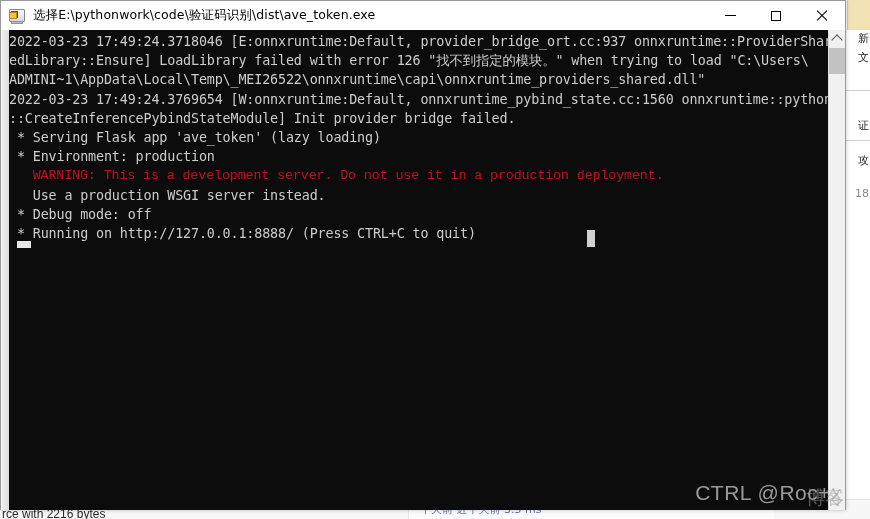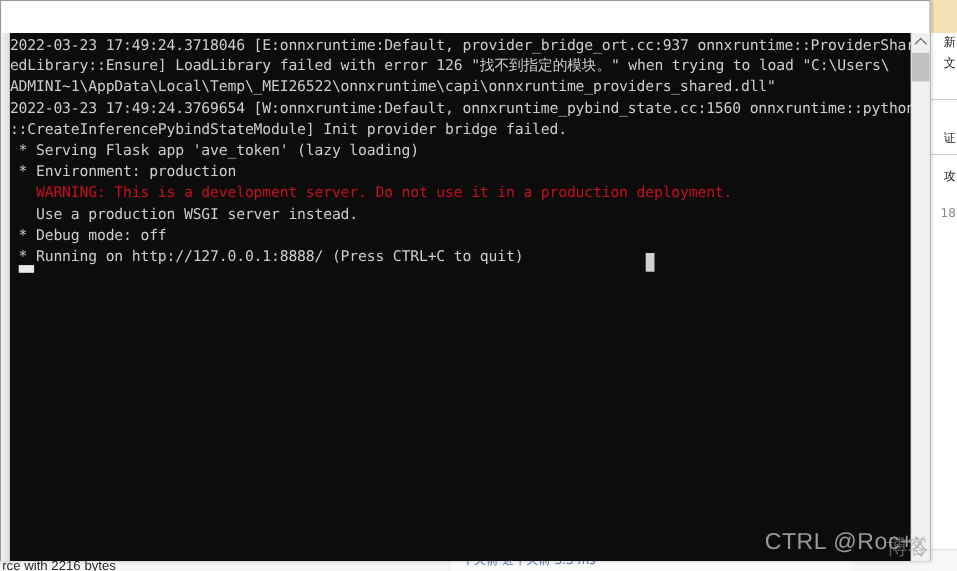--- a/index.html
+++ b/index.html
@@ -117,21 +117,21 @@
     background:#0c0c0c;overflow:hidden;
   }
   #term-text{
     position:absolute;left:0px;top:2px;
     font-family:"DejaVu Sans Mono","Liberation Mono",monospace;
     font-size:13.4px;line-height:19.2px;
     color:#cccccc;white-space:pre;
     letter-spacing:-0.15px;
   }
   .ln{display:block;height:19.2px;}
-  .red{color:#c50f1f;}
+  .red{color:#c50f1f;font-family:Liberation Mono, monospace;}
   #term-cursor{
     position:absolute;left:578px;top:200px;width:8px;height:17px;background:#d0d0d0;
   }
   #term-prompt-cursor{
     position:absolute;left:8px;top:211px;width:14px;height:7px;background:#e8e8e8;
   }
 
   
   #console-scrollbar{
     position:absolute;right:0;top:29px;width:17px;height:480px;
@@ -191,20 +191,41 @@
 
   <div class="bg-bottom-strip">
     <div class="bg-bottom-text">rce with 2216 bytes</div>
   </div>
   <div class="bg-bottom-panel"></div>
   <div class="bg-bottom-blue">十天前  近十天前  3.5 ms</div>
 </div>
 
 <div id="console-window">
 
+  <div id="titlebar">
+    <div id="app-icon">
+      <div class="mon"></div>
+      <div class="scr"></div>
+      <div class="fold"></div>
+      <div class="base"></div>
+    </div>
+    <div id="title-text">选择E:\pythonwork\code\验证码识别\dist\ave_token.exe</div>
+
+    <div id="win-controls">
+      <div class="win-btn">
+        <span class="gl-min"></span>
+      </div>
+      <div class="win-btn">
+        <span class="gl-max"></span>
+      </div>
+      <div class="win-btn close">
+        <span class="gl-close"></span>
+      </div>
+    </div>
+  </div>
 
   <div id="console-body">
     <div id="console-left-edge"></div>
 
     <div id="console-screen">
       <div id="term-text" style="color: rgb(204, 204, 204);"><span class="ln">2022-03-23 17:49:24.3718046 [E:onnxruntime:Default, provider_bridge_ort.cc:937 onnxruntime::ProviderShar</span><span class="ln">edLibrary::Ensure] LoadLibrary failed with error 126 "找不到指定的模块。" when trying to load "C:\Users\</span><span class="ln">ADMINI~1\AppData\Local\Temp\_MEI26522\onnxruntime\capi\onnxruntime_providers_shared.dll"</span><span class="ln">2022-03-23 17:49:24.3769654 [W:onnxruntime:Default, onnxruntime_pybind_state.cc:1560 onnxruntime::python</span><span class="ln">::CreateInferencePybindStateModule] Init provider bridge failed.</span><span class="ln"> * Serving Flask app 'ave_token' (lazy loading)</span><span class="ln"> * Environment: production</span><span class="ln red" style="color: rgb(197, 15, 31);">   WARNING: This is a development server. Do not use it in a production deployment.</span><span class="ln">   Use a production WSGI server instead.</span><span class="ln"> * Debug mode: off</span><span class="ln"> * Running on http://127.0.0.1:8888/ (Press CTRL+C to quit)</span></div>
       <div id="term-cursor"></div>
       <div id="term-prompt-cursor"></div>
     </div>
   </div>

